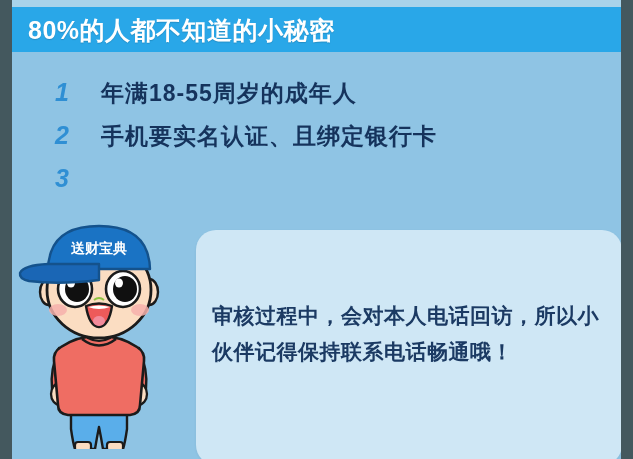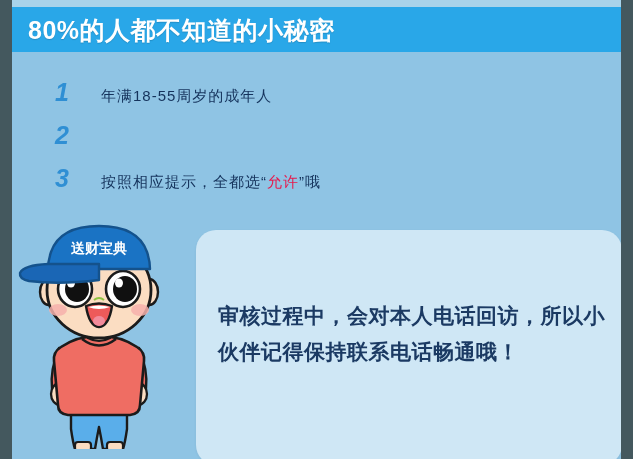--- a/index.html
+++ b/index.html
@@ -89,22 +89,22 @@
   .row-num {
     width: 46px;
     color: #2f8fd4;
     font-size: 25px;
     font-style: italic;
     font-weight: bold;
     flex: none;
   }
   .row-text {
     color: #15335c;
-    font-size: 15px;
-    font-weight: normal;
+    font-size: 23px;
+    font-weight: bold;
     letter-spacing: 1px;
     white-space: nowrap;
   }
   .hl-red {
     color: #e6194b;
   }
 
   
   .tips-card {
     position: absolute;
@@ -122,21 +122,21 @@
     left: 26px;
     top: 20px;
     color: #d81b52;
     font-size: 23px;
     font-weight: bold;
     letter-spacing: 1px;
     white-space: nowrap;
   }
   .tips-body {
     position: absolute;
-    left: 22px;
+    left: 16px;
     top: 68px;
     width: 390px;
     color: #1b3a63;
     font-size: 21px;
     font-weight: bold;
     line-height: 36px;
     letter-spacing: 0.5px;
   }
 
   
@@ -165,25 +165,25 @@
 
   <div class="list">
 
     <div class="list-row">
       <span class="row-num">1</span>
       <span class="row-text">年满18-55周岁的成年人</span>
     </div>
 
     <div class="list-row">
       <span class="row-num">2</span>
+      <span class="row-text">手机要实名认证、且绑定银行卡</span>
     </div>
 
     <div class="list-row">
       <span class="row-num">3</span>
-      <span class="row-text"><span>按照相应提示，全都选“</span><span class="hl-red">允许</span><span>”哦</span></span>
     </div>
 
   </div>
 
   <div class="tips-card">
     <div class="tips-body">审核过程中，会对本人电话回访，所以小伙伴记得保持联系电话畅通哦！</div>
   </div>
 
   <div class="mascot">
     <svg width="170" height="231" viewBox="0 0 170 231" xmlns="http://www.w3.org/2000/svg">

